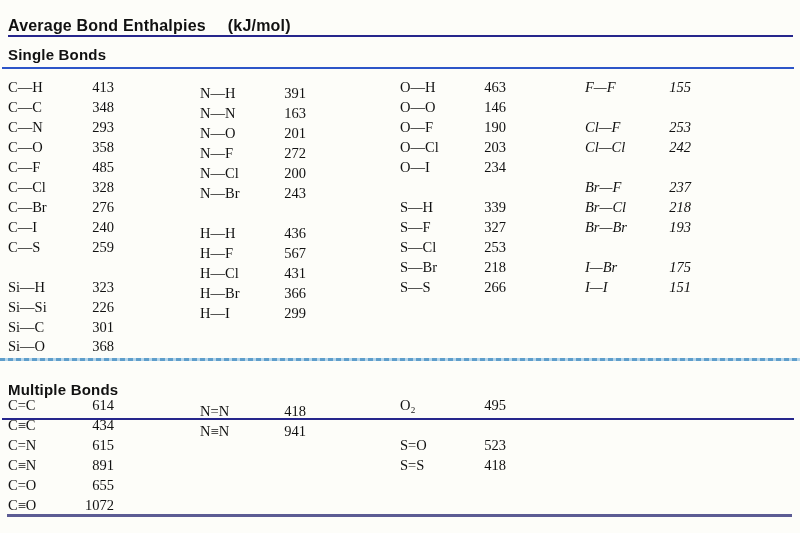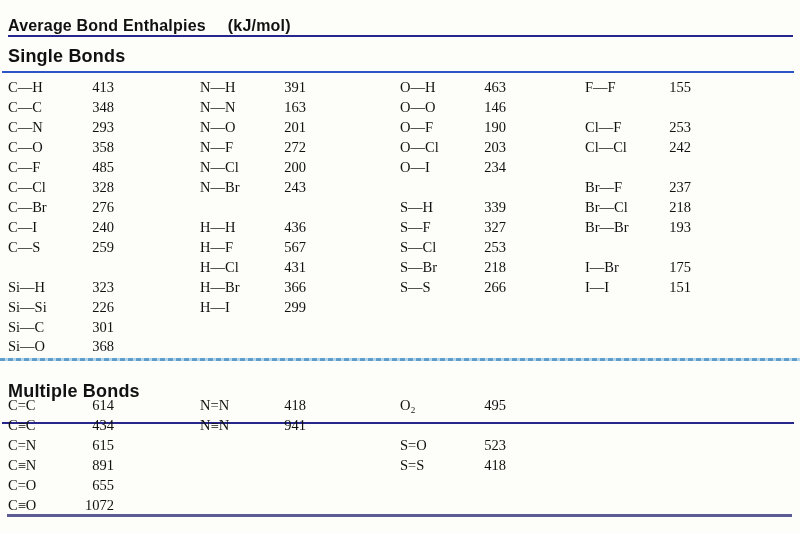--- a/index.html
+++ b/index.html
@@ -17,21 +17,21 @@
     position:absolute;top:17px;left:8px;right:7px;
     border-bottom:2px solid #26268c;
     font-size:16px;font-weight:bold;letter-spacing:0.2px;
     white-space:nowrap;
   }
   .title-units{margin-left:22px;}
 
   
   .section-heading{
     position:absolute;left:2px;right:6px;
-    font-size:18px;font-weight:bold;letter-spacing:0.2px;
+    font-size:15px;font-weight:bold;letter-spacing:0.2px;
     padding-bottom:4px;
   }
   .heading-text{margin-left:6px;}
   #single-heading{
     top:46px;
     border-bottom:2px solid #2d55c8;
   }
   #multiple-heading{
     top:381px;
     border-bottom:2px solid #26268c;
@@ -45,23 +45,23 @@
     position:absolute;top:514px;left:7px;right:8px;height:3px;
     background:#5c5c94;
   }
 
   
   .bond-table{position:absolute;left:0;right:0;}
   #single-table{top:78px;height:279px;padding-left:24px;}
   #multiple-table{top:395px;height:121px;}
   .bond-col{position:absolute;top:0;}
   .col-0{left:8px;}
-  .col-1{left:200px;}
+  .col-1{left:200px;margin-top:6px;}
   .col-2{left:400px;}
-  .col-3{left:585px;}
+  .col-3{left:585px;font-style:italic;}
   .bond-row{
     display:flex;align-items:center;
     font-family:"Liberation Serif","DejaVu Serif",serif;
     font-size:14.5px;
   }
   #single-table .bond-row{height:19.93px;}
   #multiple-table .bond-row{height:20px;}
   .bond{display:inline-block;width:64px;white-space:nowrap;}
   .val{display:inline-block;width:42px;text-align:right;}
 </style>

